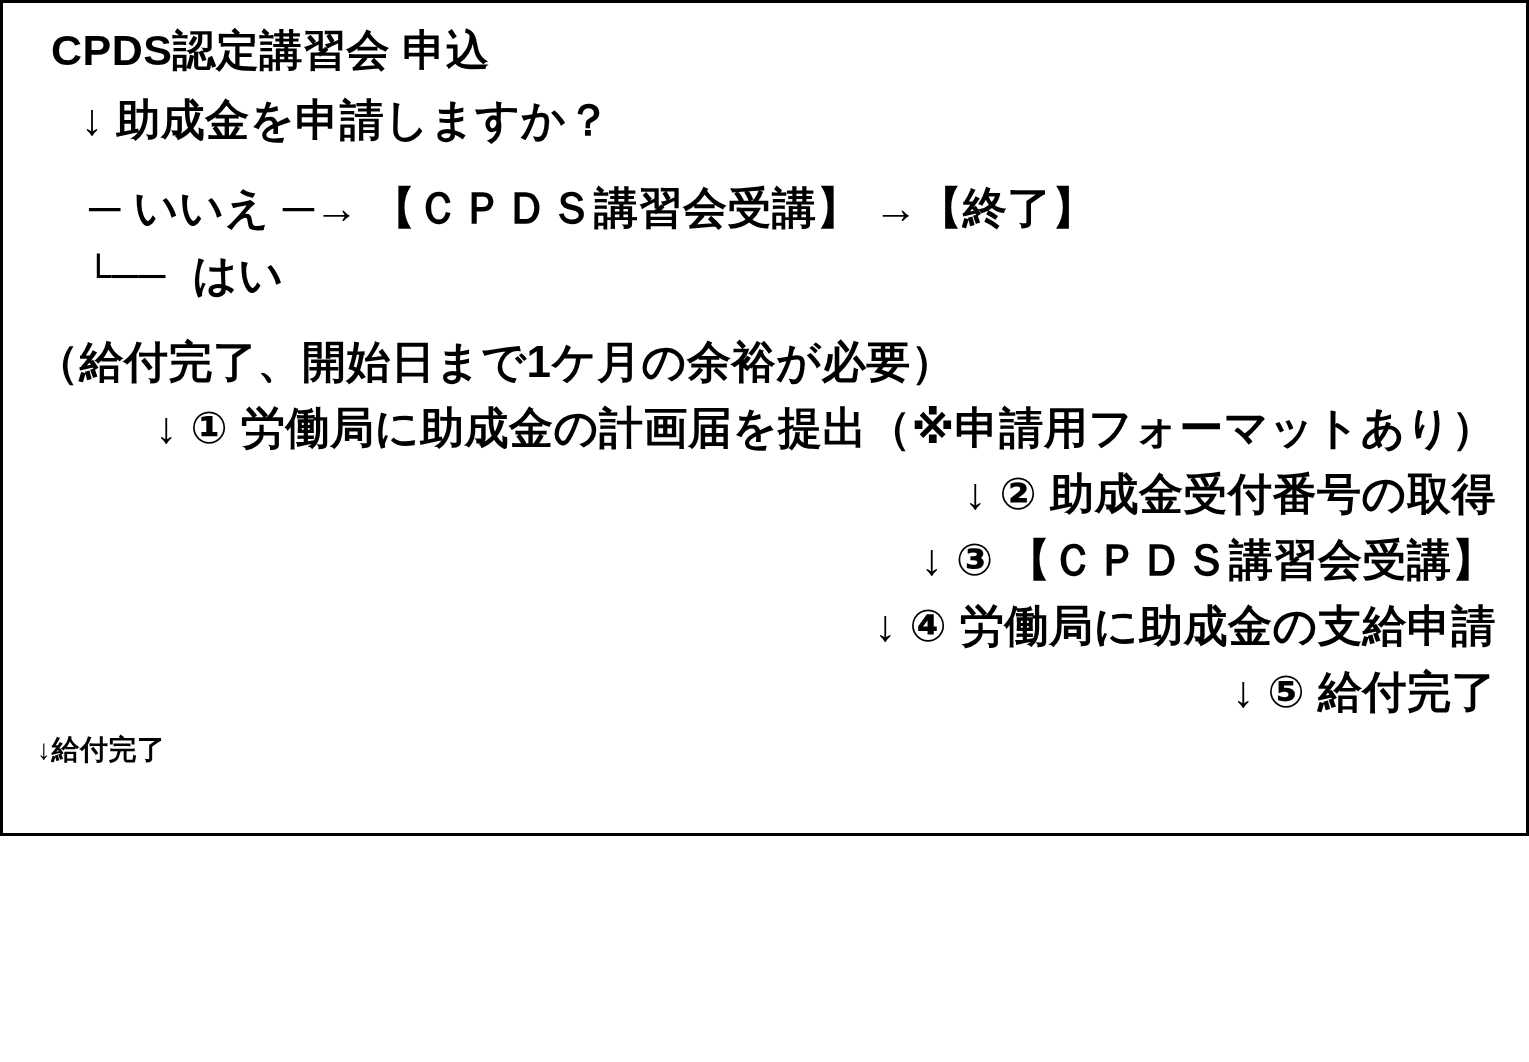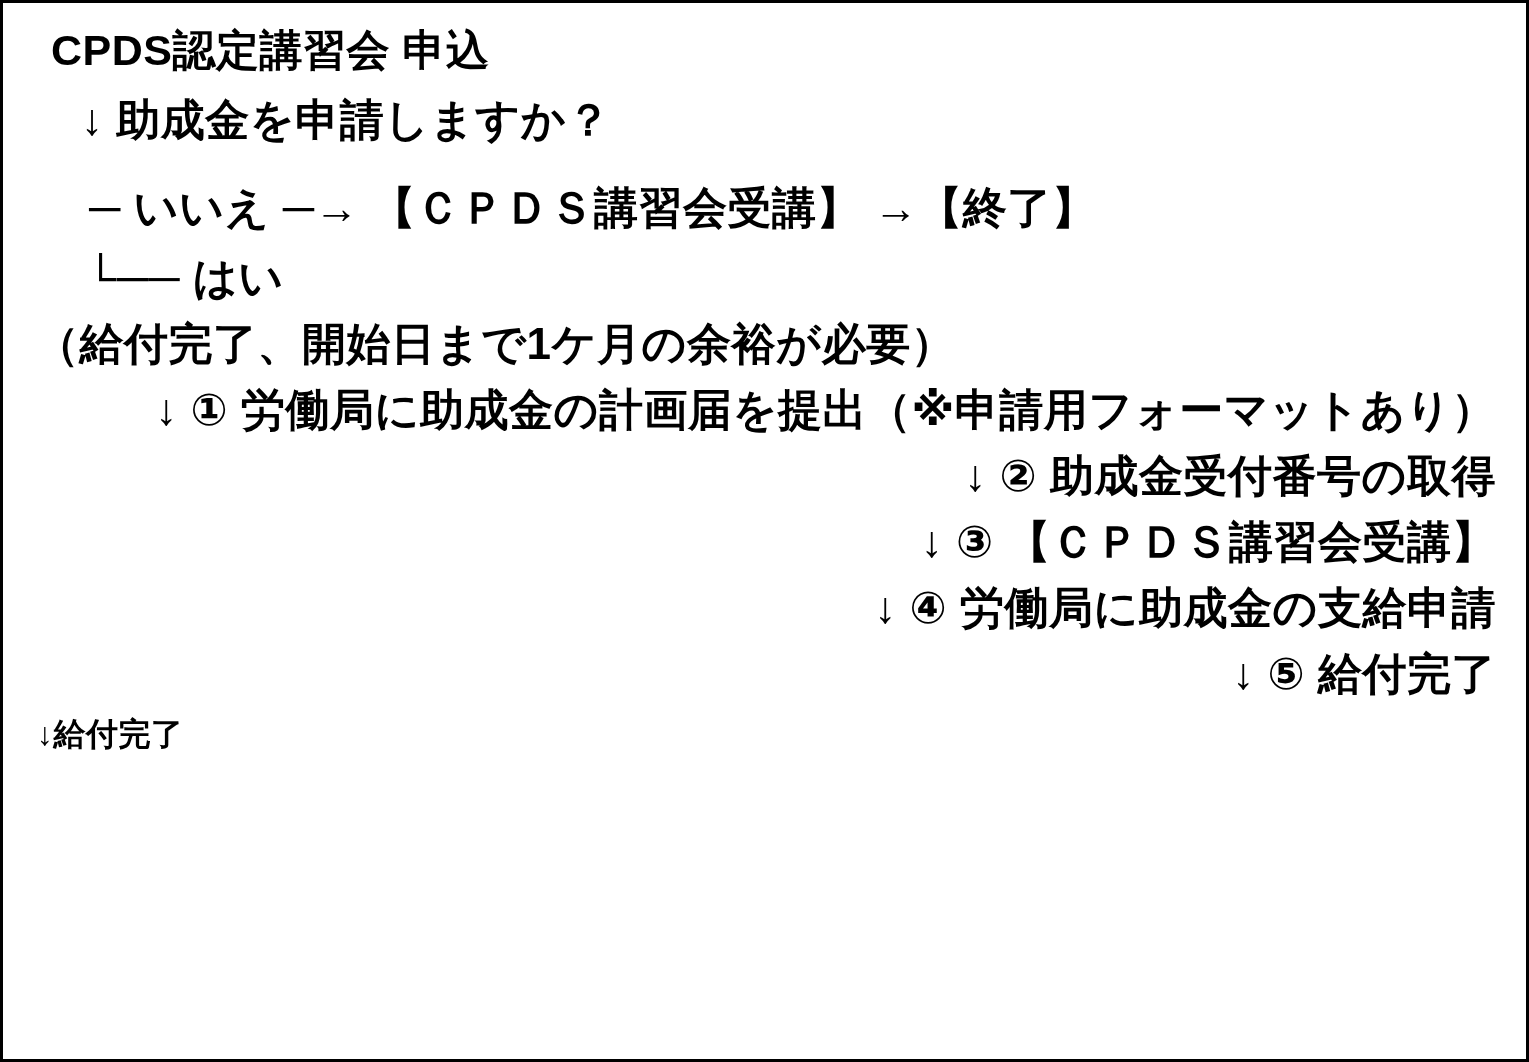--- a/index.html
+++ b/index.html
@@ -9,21 +9,21 @@
   }
   body {
     width: 1529px;
     height: 1062px;
     font-family: "Liberation Sans", "DejaVu Sans", sans-serif;
     overflow: hidden;
   }
   .frame {
     box-sizing: border-box;
     width: 1529px;
-    height: 1062px;
+    height: 836px;
     border: 3px solid #000000;
     background: #ffffff;
     padding: 26px 30px 10px 30px;
   }
   .flow {
     display: block;
   }
   .line {
     color: #000000;
     font-weight: bold;
@@ -47,37 +47,38 @@
   .row-no {
     font-size: 44px;
     line-height: 1.0;
     padding-left: 56px;
     margin-bottom: 26px;
   }
   .row-yes {
     font-size: 44px;
     line-height: 1.0;
     padding-left: 52px;
-    margin-bottom: 22px;
+    margin-bottom: 40px;
+    font-family: Liberation Mono, monospace;
   }
   .row-note {
     font-size: 44px;
     line-height: 1.0;
     padding-left: 2px;
     margin-bottom: 22px;
   }
   .row-step {
     font-size: 44px;
     line-height: 1.0;
     padding-left: 6px;
     margin-bottom: 22px;
     text-align: right;
   }
   .row-last {
-    font-size: 32px;
+    font-size: 28px;
     line-height: 1.0;
     padding-left: 4px;
     margin-bottom: 10px;
   }
 </style>
 </head>
 <body>
 
 <div class="frame">
   <div class="flow">

